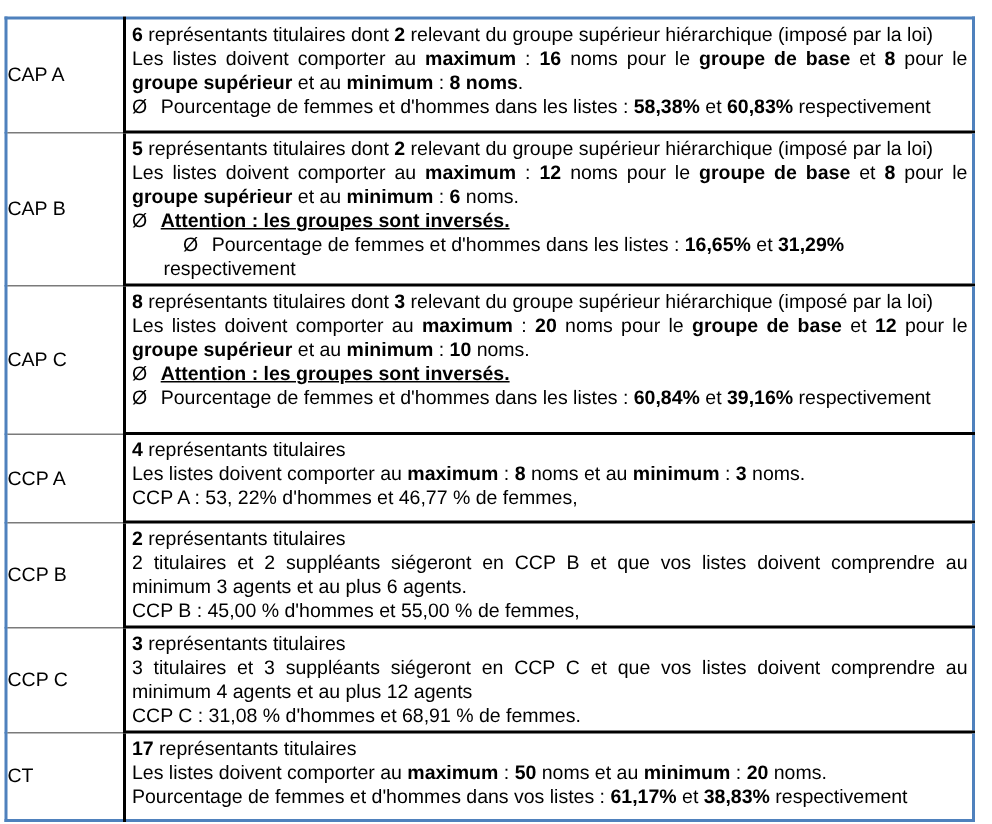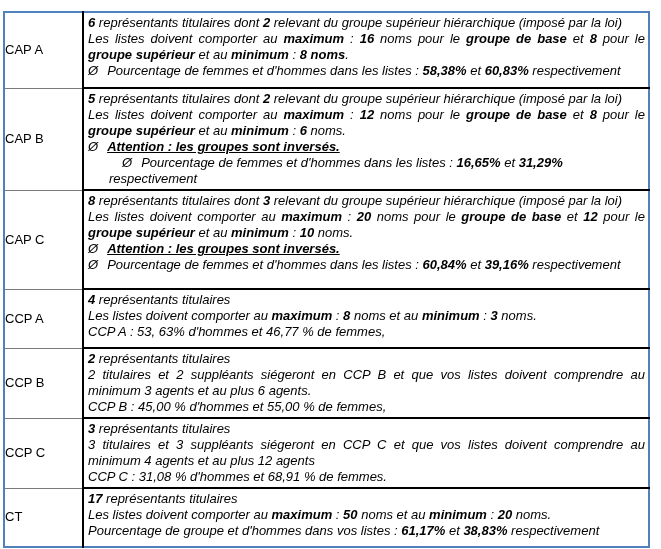--- a/index.html
+++ b/index.html
@@ -33,21 +33,20 @@
     vertical-align: middle;
     font-size: 13px;
     line-height: 16px;
     border-right: 2px solid #000000;
     border-top: 1px solid #7a7a7a;
   }
   td.content-cell {
     vertical-align: top;
     padding: 2px 3px 2px 4px;
     border-top: 2px solid #000000;
-    font-style: italic;
   }
   tr:first-child td.label-cell,
   tr:first-child td.content-cell {
     border-top: none;
   }
   
   tr:nth-child(1) { height: 76px; }
   tr:nth-child(2) { height: 98px; }
   tr:nth-child(3) { height: 99px; }
   tr:nth-child(4) { height: 59px; }
@@ -106,21 +105,21 @@
             <div class="para justify"><span class="">Les listes doivent comporter au </span><span class="b ">maximum</span><span class=""> : </span><span class="b ">20</span><span class=""> noms pour le </span><span class="b ">groupe de base</span><span class=""> et </span><span class="b ">12</span><span class=""> pour le </span><span class="b ">groupe supérieur</span><span class=""> et au </span><span class="b ">minimum</span><span class=""> : </span><span class="b ">10</span><span class=""> noms.</span></div>
             <div class="para"><span class="bullet">Ø</span><span class="b u">Attention : les groupes sont inversés.</span></div>
             <div class="para"><span class="bullet">Ø</span><span class="">Pourcentage de femmes et d'hommes dans les listes : </span><span class="b ">60,84%</span><span class=""> et </span><span class="b ">39,16%</span><span class=""> respectivement</span></div>
           </td>
         </tr>
         <tr>
           <td class="label-cell">CCP A</td>
           <td class="content-cell">
             <div class="para"><span class="b ">4</span><span class=""> représentants titulaires</span></div>
             <div class="para"><span class="">Les listes doivent comporter au </span><span class="b ">maximum</span><span class=""> : </span><span class="b ">8</span><span class=""> noms et au </span><span class="b ">minimum</span><span class=""> : </span><span class="b ">3</span><span class=""> noms.</span></div>
-            <div class="para"><span class="">CCP A : 53, 63% d'hommes et 46,77 % de femmes,</span></div>
+            <div class="para"><span class="">CCP A : 53, 22% d'hommes et 46,77 % de femmes,</span></div>
           </td>
         </tr>
         <tr>
           <td class="label-cell">CCP B</td>
           <td class="content-cell">
             <div class="para"><span class="b ">2</span><span class=""> représentants titulaires</span></div>
             <div class="para justify"><span class="">2 titulaires et 2 suppléants siégeront en CCP B et que vos listes doivent comprendre au minimum 3 agents et au plus 6 agents.</span></div>
             <div class="para"><span class="">CCP B : 45,00 % d'hommes et 55,00 % de femmes,</span></div>
           </td>
         </tr>
@@ -130,18 +129,18 @@
             <div class="para"><span class="b ">3</span><span class=""> représentants titulaires</span></div>
             <div class="para justify"><span class="">3 titulaires et 3 suppléants siégeront en CCP C et que vos listes doivent comprendre au minimum 4 agents et au plus 12 agents</span></div>
             <div class="para"><span class="">CCP C : 31,08 % d'hommes et 68,91 % de femmes.</span></div>
           </td>
         </tr>
         <tr>
           <td class="label-cell">CT</td>
           <td class="content-cell">
             <div class="para"><span class="b ">17</span><span class=""> représentants titulaires</span></div>
             <div class="para"><span class="">Les listes doivent comporter au </span><span class="b ">maximum</span><span class=""> : </span><span class="b ">50</span><span class=""> noms et au </span><span class="b ">minimum</span><span class=""> : </span><span class="b ">20</span><span class=""> noms.</span></div>
-            <div class="para"><span class="">Pourcentage de groupe et d'hommes dans vos listes : </span><span class="b ">61,17%</span><span class=""> et </span><span class="b ">38,83%</span><span class=""> respectivement</span></div>
+            <div class="para"><span class="">Pourcentage de femmes et d'hommes dans vos listes : </span><span class="b ">61,17%</span><span class=""> et </span><span class="b ">38,83%</span><span class=""> respectivement</span></div>
           </td>
         </tr>
       </tbody>
   </table>
 </div>
 
 </body></html>

